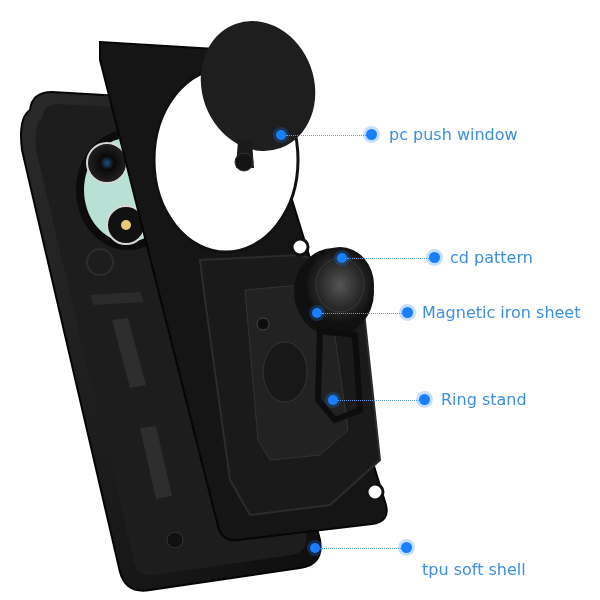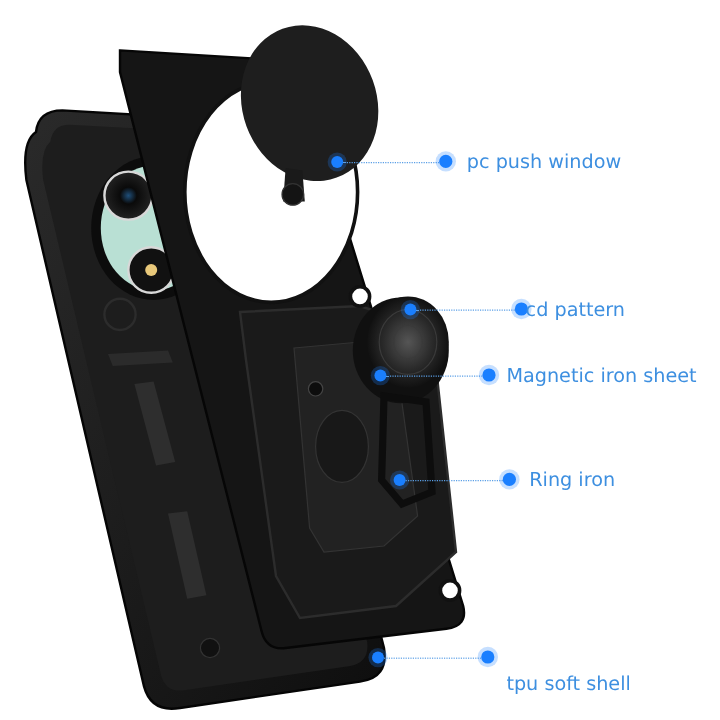--- a/index.html
+++ b/index.html
@@ -76,35 +76,35 @@
     <span class="dot-start" style="left:276px;top:130px;"></span>
     <span class="line" style="left:286px;top:135px;width:82px;"></span>
     <span class="dot-end" style="left:366px;top:129px;"></span>
     <span class="label" style="left:389px;top:125px;">pc push window</span>
   </div>
 
   <div>
     <span class="dot-start" style="left:337px;top:253px;"></span>
     <span class="line" style="left:347px;top:258px;width:84px;"></span>
     <span class="dot-end" style="left:429px;top:252px;"></span>
-    <span class="label" style="left:438px;top:248px;">cd pattern</span>
+    <span class="label" style="left:450px;top:248px;">cd pattern</span>
   </div>
 
   <div>
     <span class="dot-start" style="left:312px;top:308px;"></span>
     <span class="line" style="left:322px;top:313px;width:82px;"></span>
     <span class="dot-end" style="left:402px;top:307px;"></span>
     <span class="label" style="left:422px;top:303px;">Magnetic iron sheet</span>
   </div>
 
   <div>
     <span class="dot-start" style="left:328px;top:395px;"></span>
     <span class="line" style="left:338px;top:400px;width:83px;"></span>
     <span class="dot-end" style="left:419px;top:394px;"></span>
-    <span class="label" style="left:441px;top:390px;">Ring iron</span>
+    <span class="label" style="left:441px;top:390px;">Ring stand</span>
   </div>
 
   <div>
     <span class="dot-start" style="left:310px;top:543px;"></span>
     <span class="line" style="left:320px;top:548px;width:83px;"></span>
     <span class="dot-end" style="left:401px;top:542px;"></span>
     <span class="label" style="left:422px;top:560px;">tpu soft shell</span>
   </div>
 </div>
 

